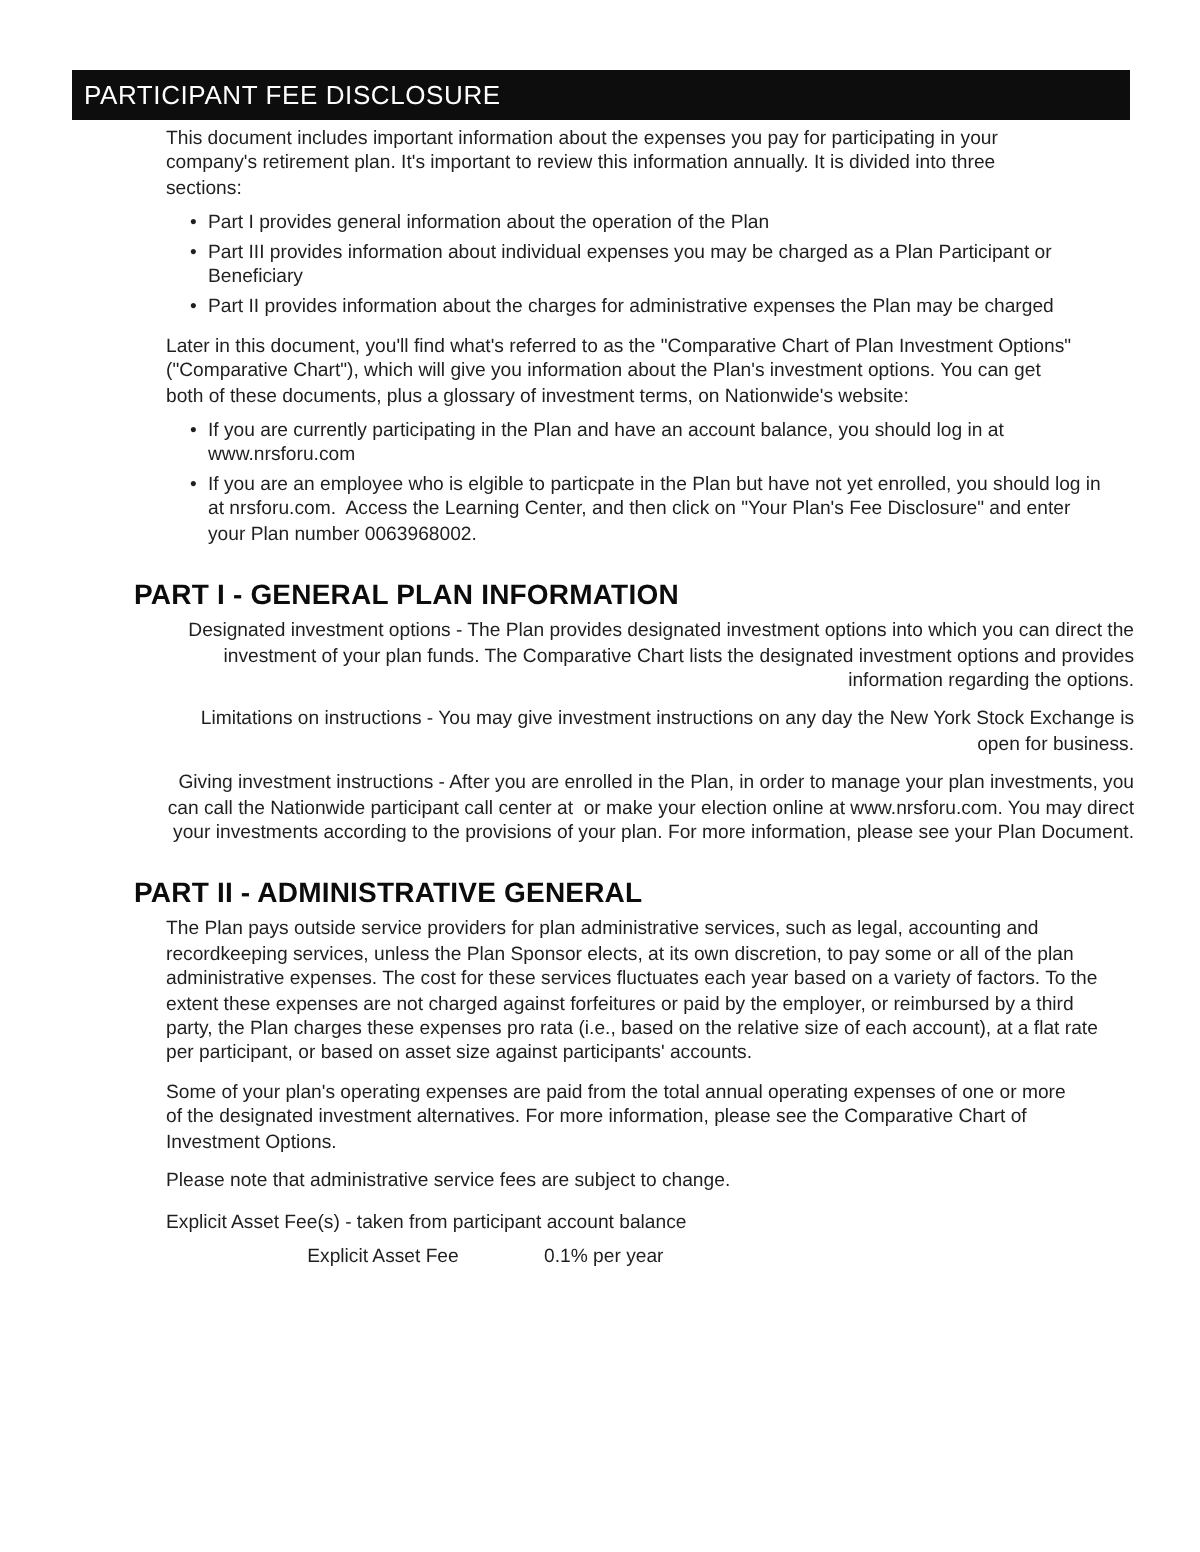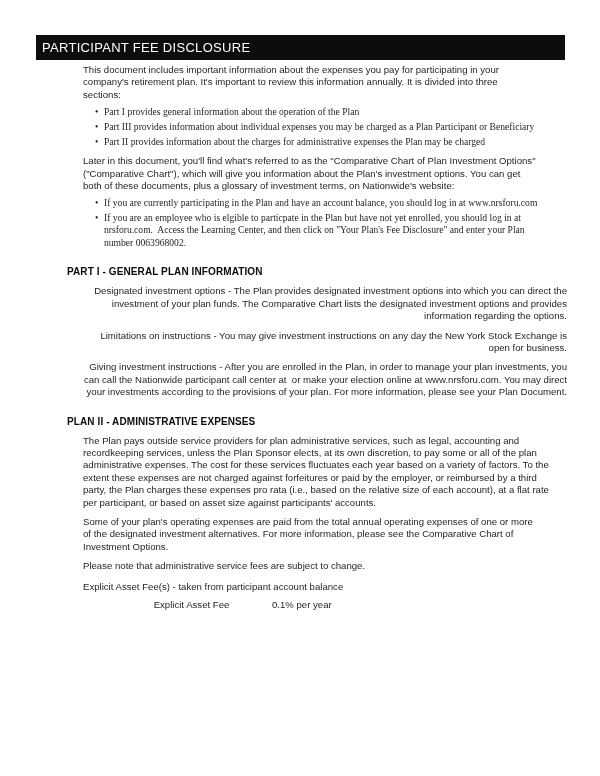--- a/index.html
+++ b/index.html
@@ -44,38 +44,37 @@
     white-space: pre-wrap;
   }
   p.w455 { max-width: 455px; margin-bottom: 4.5px; }
   p.w488 { max-width: 488px; text-align: right; }
   p.w476 { max-width: 476px; }
   p.w460 { max-width: 460px; }
   ul.doc-list {
     list-style: none;
     margin: 0 0 7.5px 28px;
     padding: 0;
-    font-family: Liberation Serif, serif;
   }
   ul.doc-list li {
     position: relative;
     padding-left: 9px;
     margin-bottom: 2.5px;
     white-space: pre-wrap;
   }
   ul.doc-list li::before {
     content: "\2022";
     position: absolute;
     left: 0;
     top: 0;
   }
   ul.list-a li { max-width: 435px; }
   ul.list-b li { max-width: 449px; }
   .part-heading {
-    font-size: 10px;
+    font-size: 14px;
     line-height: 18px;
     font-weight: bold;
     color: #0c0c0c;
     margin: 14px 0 4px 0;
     letter-spacing: 0.1px;
   }
   .note-line { margin-top: 5px !important; margin-bottom: 8.5px !important; }
   .fees-heading {
     font-weight: bold;
     margin-bottom: 8.5px !important;
@@ -122,21 +121,21 @@
     </ul>
 
     <h1 class="part-heading">PART I - GENERAL PLAN INFORMATION</h1>
 
     <p class="w488">Designated investment options - The Plan provides designated investment options into which you can direct the investment of your plan funds. The Comparative Chart lists the designated investment options and provides information regarding the options.</p>
 
     <p class="w488">Limitations on instructions - You may give investment instructions on any day the New York Stock Exchange is open for business.</p>
 
     <p class="w488">Giving investment instructions - After you are enrolled in the Plan, in order to manage your plan investments, you can call the Nationwide participant call center at  or make your election online at www.nrsforu.com. You may direct your investments according to the provisions of your plan. For more information, please see your Plan Document.</p>
 
-    <h1 class="part-heading">PLAN II - ADMINISTRATIVE EXPENSES</h1>
+    <h1 class="part-heading">PART II - ADMINISTRATIVE GENERAL</h1>
 
     <p class="w476">The Plan pays outside service providers for plan administrative services, such as legal, accounting and recordkeeping services, unless the Plan Sponsor elects, at its own discretion, to pay some or all of the plan administrative expenses. The cost for these services fluctuates each year based on a variety of factors. To the extent these expenses are not charged against forfeitures or paid by the employer, or reimbursed by a third party, the Plan charges these expenses pro rata (i.e., based on the relative size of each account), at a flat rate per participant, or based on asset size against participants' accounts.</p>
 
     <p class="w460">Some of your plan's operating expenses are paid from the total annual operating expenses of one or more of the designated investment alternatives. For more information, please see the Comparative Chart of Investment Options.</p>
 
     <p class="note-line">Please note that administrative service fees are subject to change.</p>
 
 
     <p class="fee-intro">Explicit Asset Fee(s) - taken from participant account balance</p>
 

